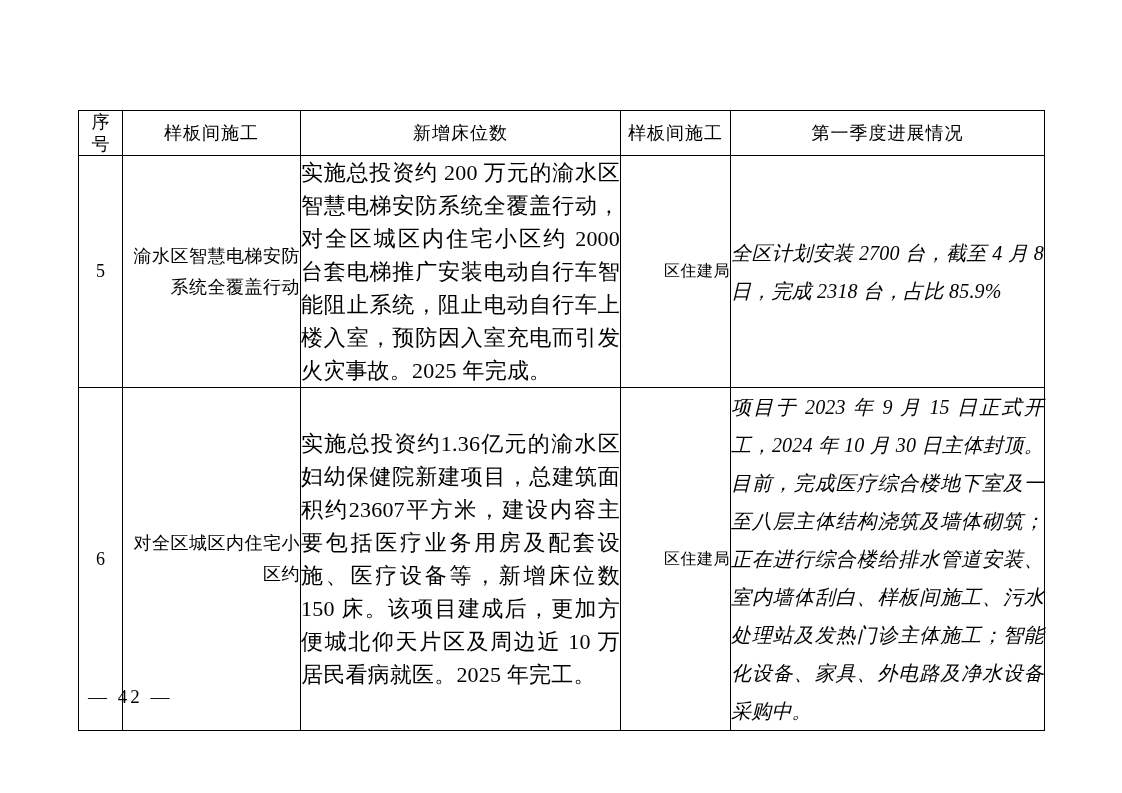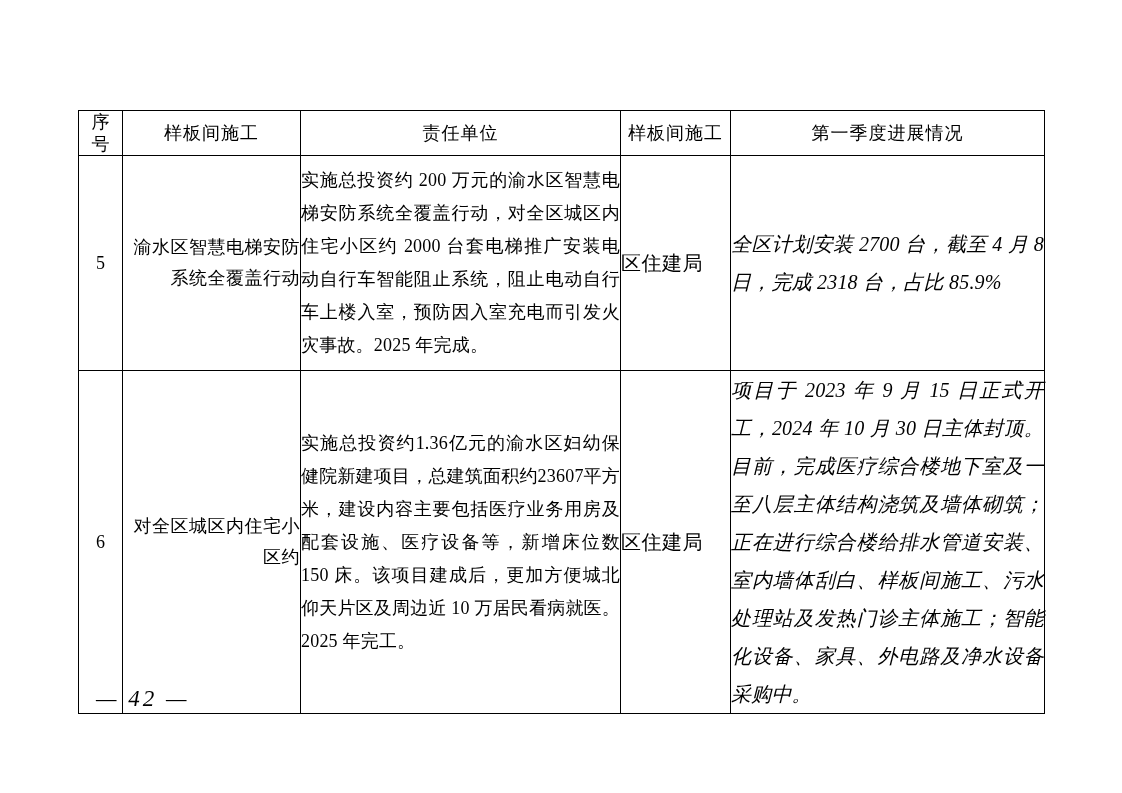--- a/index.html
+++ b/index.html
@@ -63,50 +63,49 @@
   .name-cell {
     text-align: right;
     font-size: 18px;
     line-height: 31px;
     padding: 6px 12px;
     letter-spacing: 0.5px;
   }
   .detail-cell {
     text-align: justify;
     text-align-last: left;
-    font-size: 18px;
+    font-size: 22px;
     line-height: 33px;
     padding: 10px 14px;
     letter-spacing: 0.2px;
   }
   .unit-cell {
-    text-align: left;
-    font-size: 20px;
+    text-align: right;
+    font-size: 16px;
     letter-spacing: 0.5px;
   }
   .prog-cell {
     text-align: justify;
     text-align-last: left;
     font-size: 20px;
     line-height: 38px;
     padding: 10px 14px;
     letter-spacing: 0.2px;
     font-style: italic;
   }
   .row-5 { height: 215px; }
   .row-6 { height: 275px; }
 
   .page-number {
     position: absolute;
-    left: 96px;
+    left: 88px;
     top: 686px;
-    font-size: 23px;
+    font-size: 19px;
     letter-spacing: 3px;
     font-family: "Liberation Serif", "DejaVu Serif", serif;
-    font-style: italic;
   }
 </style>
 </head>
 <body>
 
 <div class="page">
 
   <table class="doc-table">
     <colgroup>
       <col class="c-seq">
@@ -115,21 +114,21 @@
       <col class="c-unit">
       <col class="c-prog">
     </colgroup>
     <thead>
       <tr>
         <th class="hdr-cell two-line">
           <div>序</div>
           <div>号</div>
         </th>
         <th class="hdr-cell">样板间施工</th>
-        <th class="hdr-cell">责任单位</th>
+        <th class="hdr-cell">新增床位数</th>
         <th class="hdr-cell">样板间施工</th>
         <th class="hdr-cell">第一季度进展情况</th>
       </tr>
     </thead>
     <tbody>
       <tr class="row-5">
         <td class="seq-cell">5</td>
         <td class="name-cell">渝水区智慧电梯安防系统全覆盖行动</td>
         <td class="detail-cell">实施总投资约 200 万元的渝水区智慧电梯安防系统全覆盖行动，对全区城区内住宅小区约 2000 台套电梯推广安装电动自行车智能阻止系统，阻止电动自行车上楼入室，预防因入室充电而引发火灾事故。2025 年完成。</td>
         <td class="unit-cell">区住建局</td>

